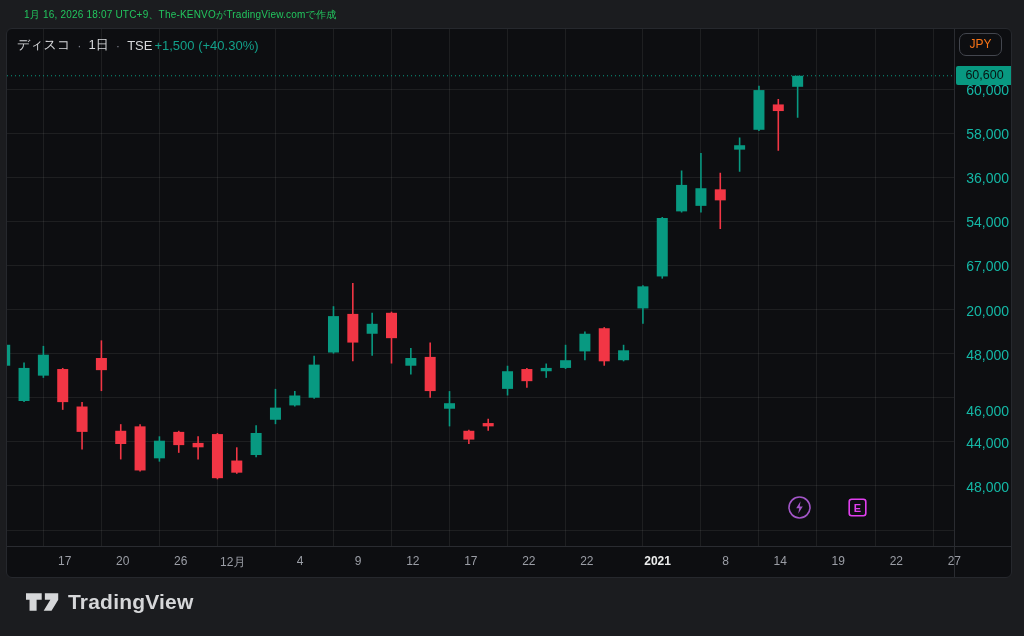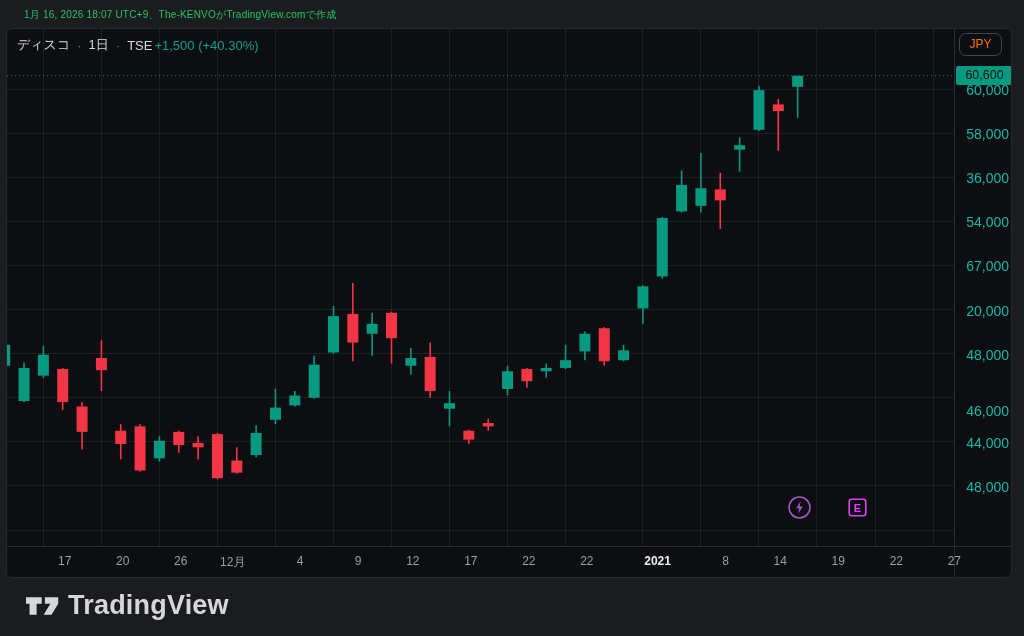--- a/index.html
+++ b/index.html
@@ -46,21 +46,21 @@
     border:1px solid #43464e;border-radius:7px;color:#f97316;font-size:12px;
     text-align:center;z-index:6;cursor:pointer;background:transparent;
   }
   .time-label{
     position:absolute;top:525px;width:56px;margin-left:-28px;text-align:right;
     font-size:12px;color:#9b9ea6;z-index:3;
   }
   .time-label.bold{color:#eceded;font-weight:bold;}
   .marker{position:absolute;z-index:4;cursor:pointer;}
   .footer{position:absolute;left:26px;top:590px;display:flex;align-items:center;}
-  .brand-text{color:#d6d7d9;font-size:27px;font-weight:bold;margin-left:9px;letter-spacing:.2px;}
+  .brand-text{color:#d6d7d9;font-size:21px;font-weight:bold;margin-left:9px;letter-spacing:.2px;}
 </style>
 </head>
 <body>
 
 <div class="creation-info">1月 16, 2026 18:07 UTC+9、The-KENVOがTradingView.comで作成</div>
 
 <div class="chart-container">
 
   <svg class="chart-svg" id="chart-svg" width="1006" height="550">
       <line x1="0" x2="947" y1="60" y2="60" class="grid"></line>

